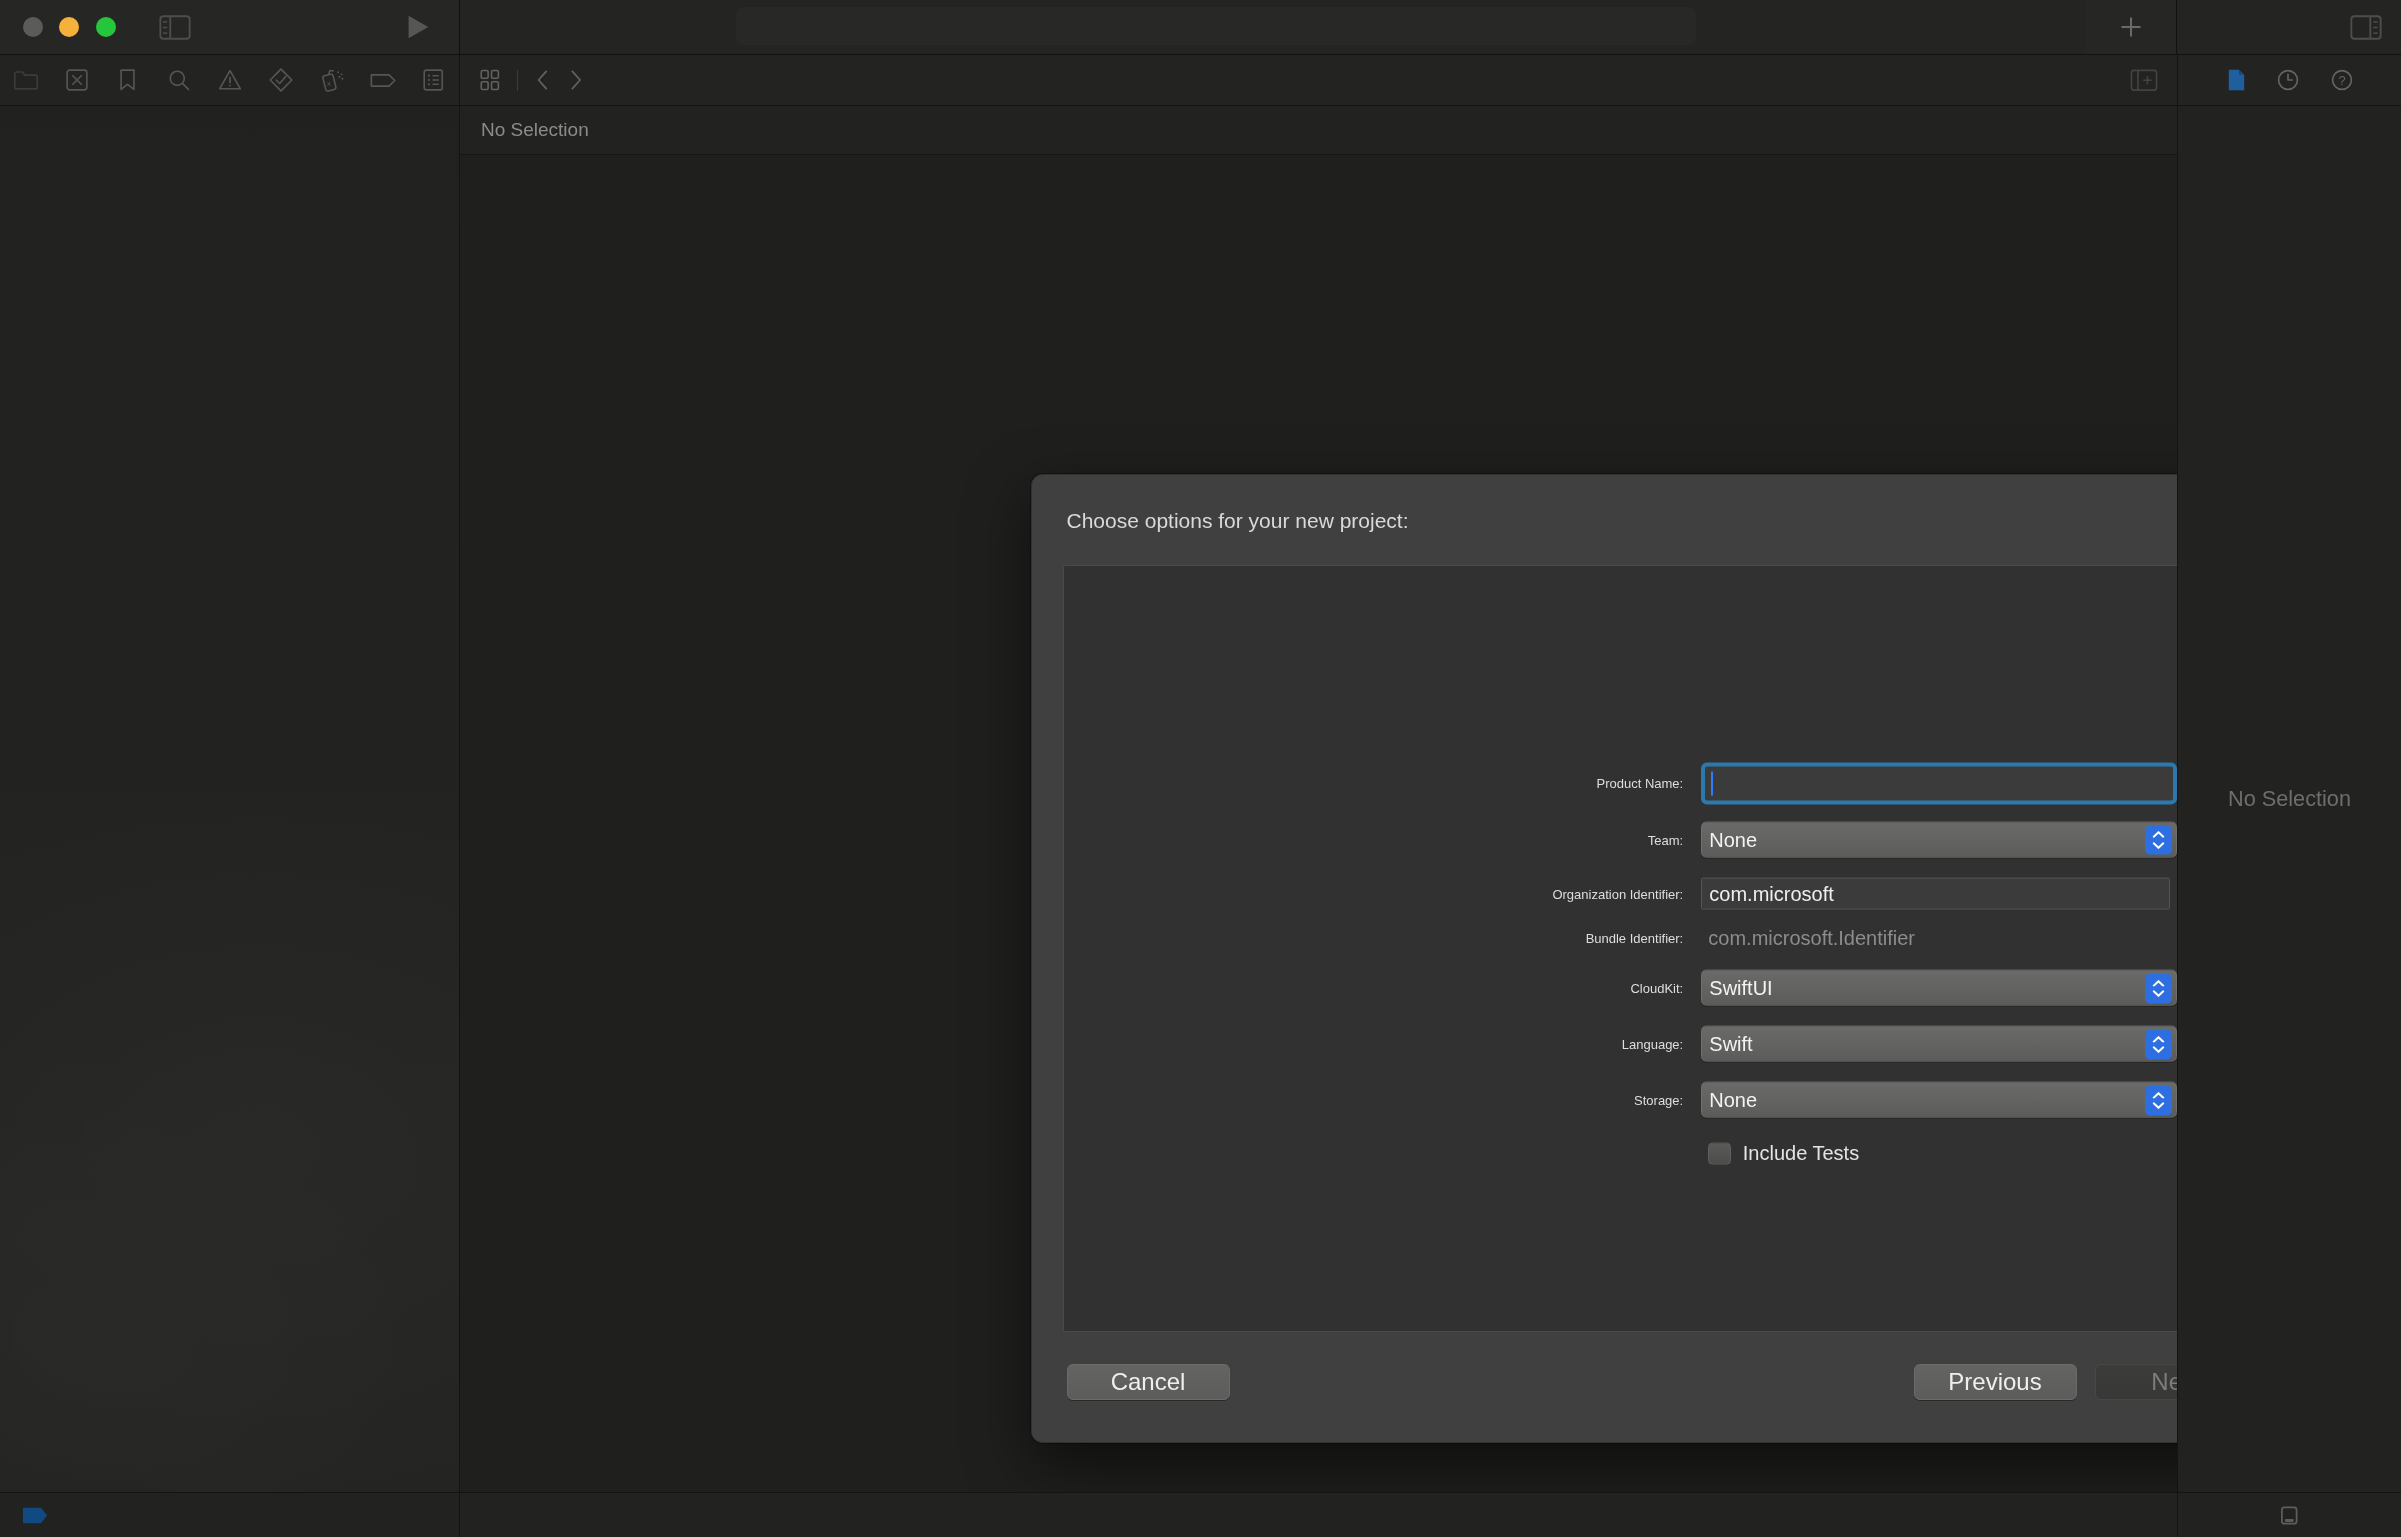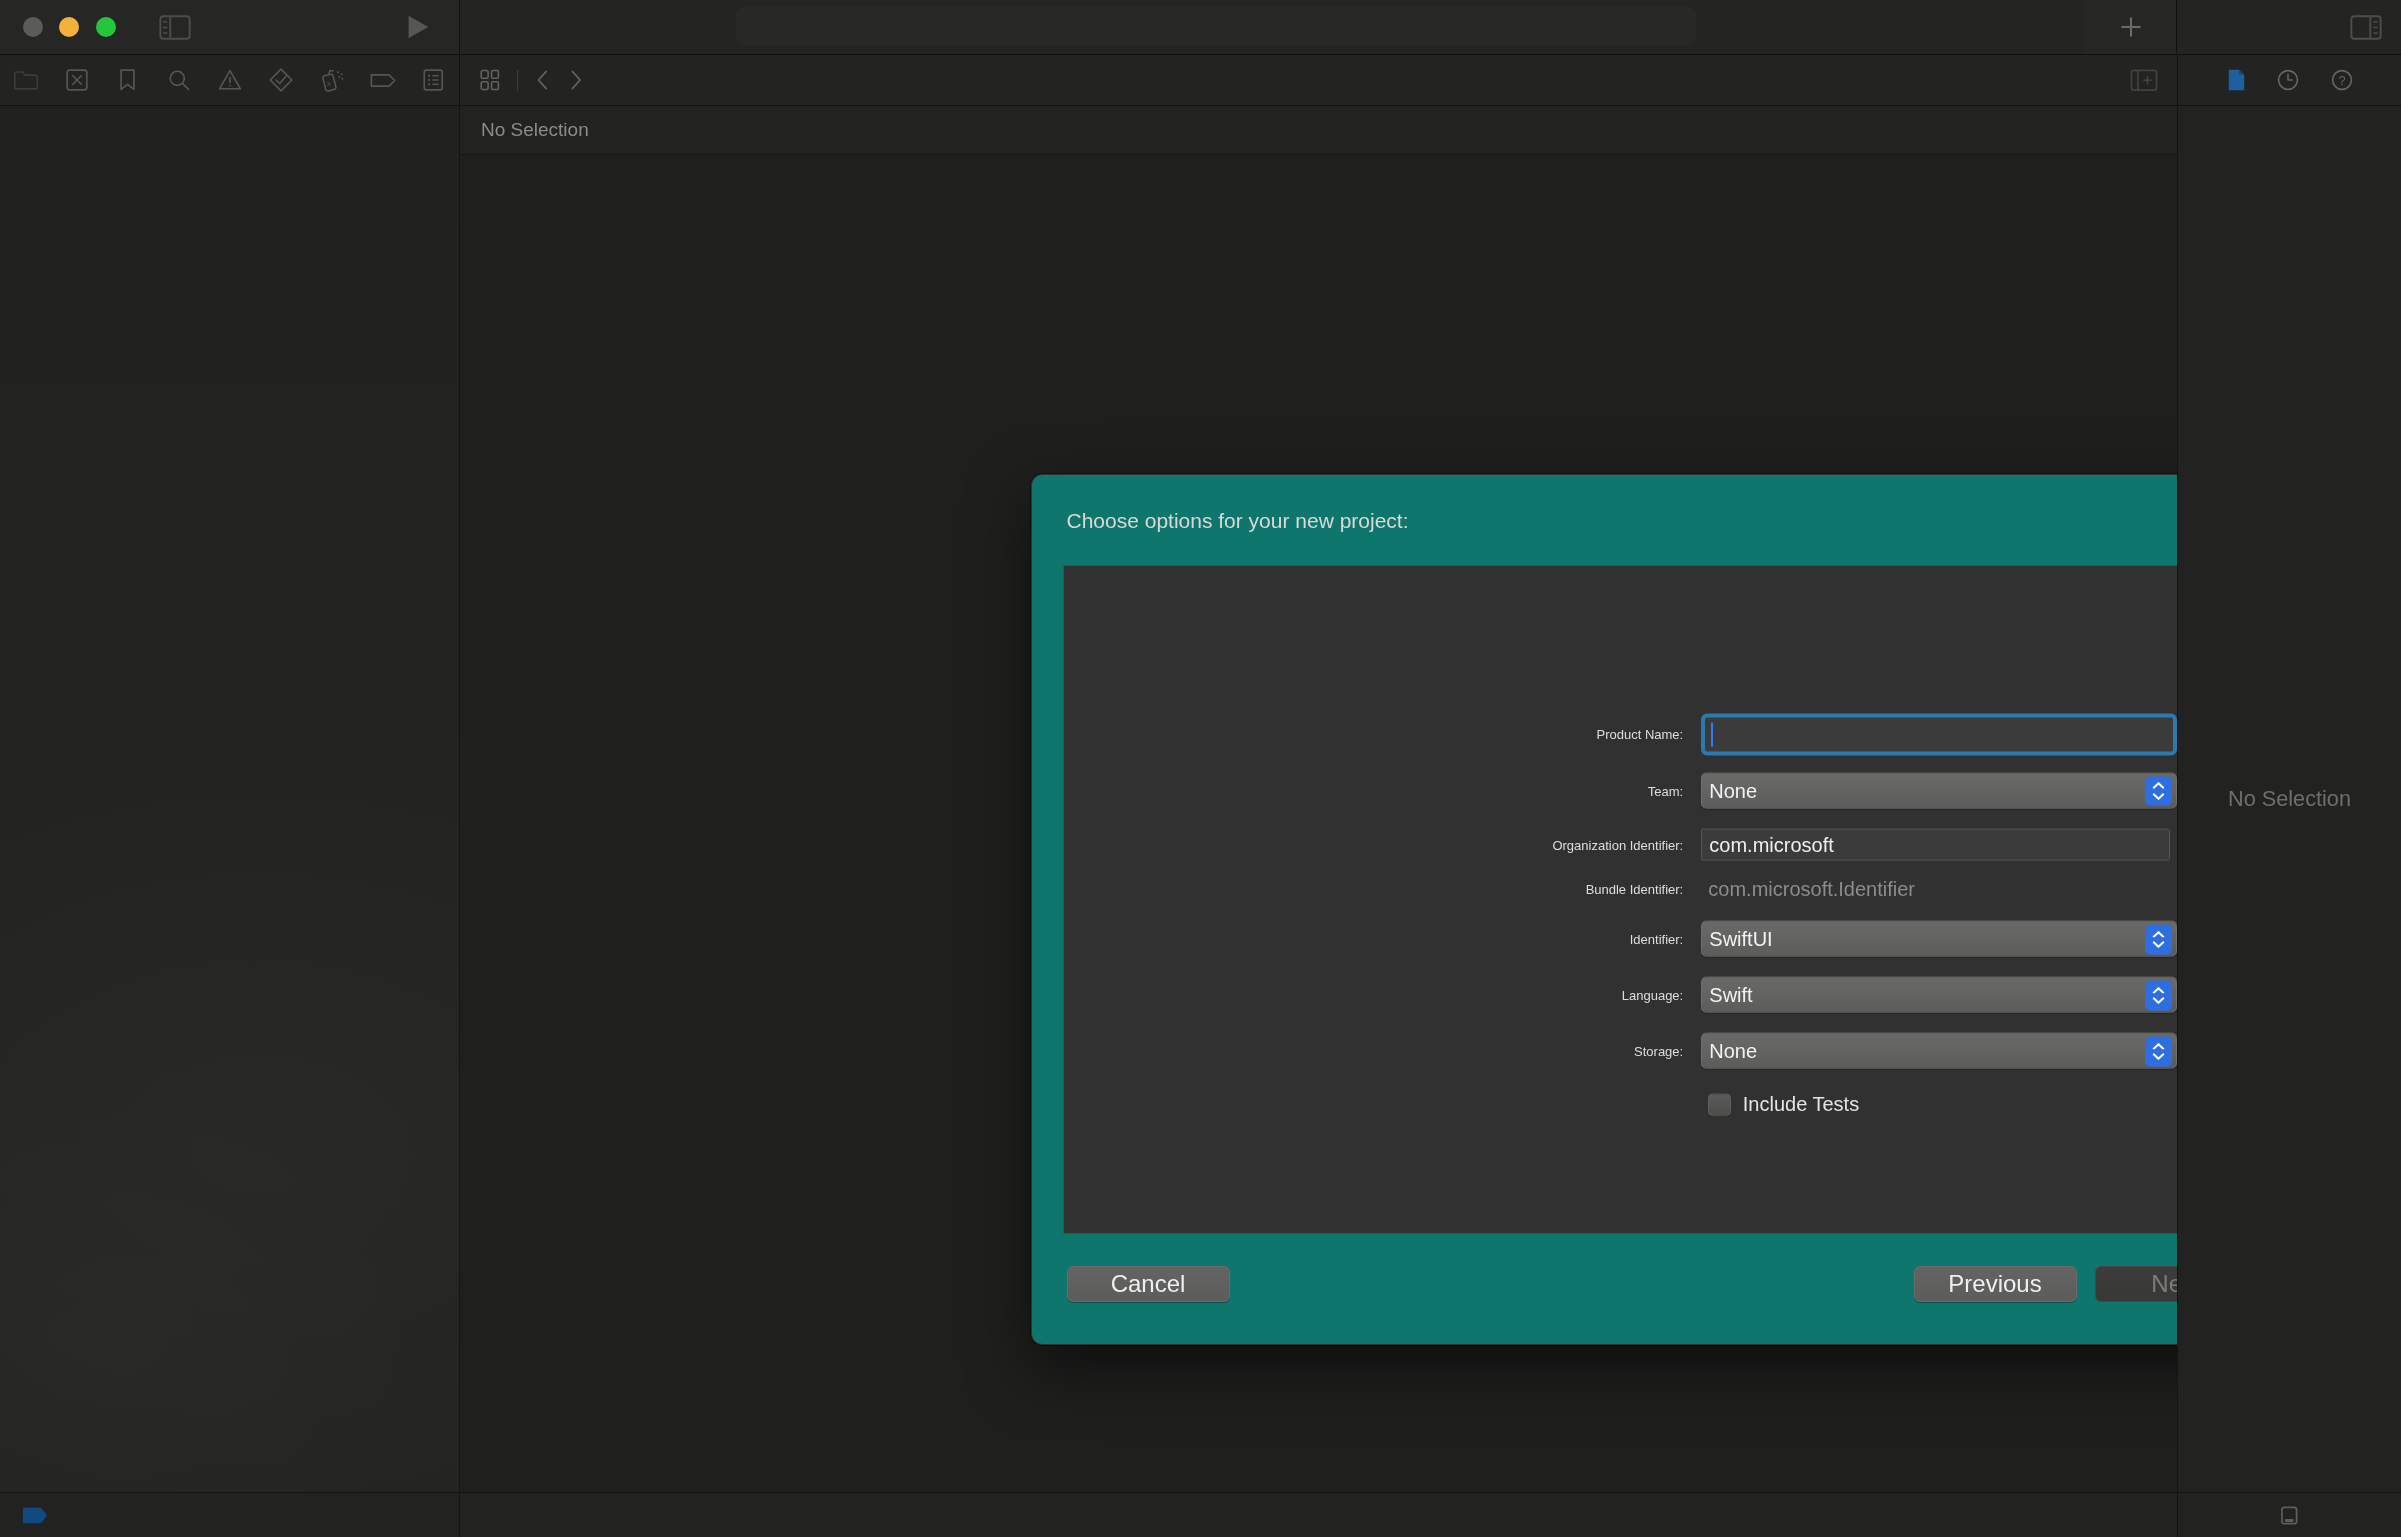--- a/index.html
+++ b/index.html
@@ -256,22 +256,22 @@
     border-left: 0.9px solid #141413;
     box-sizing: border-box;
   }
 
   
   .sheet {
     position: absolute;
     left: 571px;
     top: 319px;
     width: 1262px;
-    height: 871px;
-    background: #0f766e;
+    height: 969px;
+    background: #404040;
     border: 0.9px solid #323230;
     border-radius: 11.3px;
     box-shadow: 0 22.5px 61px rgba(0,0,0,0.55), 0 0 0 0.9px rgba(0,0,0,0.35);
     box-sizing: border-box;
     display: flex;
     flex-direction: column;
     padding: 26px 31px 22.5px 31px;
     gap: 13px;
   }
   .sheet-title {
@@ -678,21 +678,21 @@
               </div>
 
               <div class="row" style="margin-bottom:20px;">
                 <div class="lbl">Bundle Identifier:</div>
                 <div class="ctl">
                   <span class="static-val">com.microsoft.Identifier</span>
                 </div>
               </div>
 
               <div class="row" style="margin-bottom:20px;">
-                <div class="lbl">Identifier:</div>
+                <div class="lbl">CloudKit:</div>
                 <div class="ctl">
                   <div class="popup">
                     <span class="ptext">SwiftUI</span>
                     <span class="stepper">
                       <svg width="13" height="7.8" viewBox="0 0 15 9">
                           <polyline points="2,7 7.5,1.8 13,7" fill="none" stroke="#ffffff" stroke-width="2.3" stroke-linecap="round" stroke-linejoin="round"></polyline>
                         </svg>
                       <svg width="13" height="7.8" viewBox="0 0 15 9">
                           <polyline points="2,2 7.5,7.2 13,2" fill="none" stroke="#ffffff" stroke-width="2.3" stroke-linecap="round" stroke-linejoin="round"></polyline>
                         </svg>

